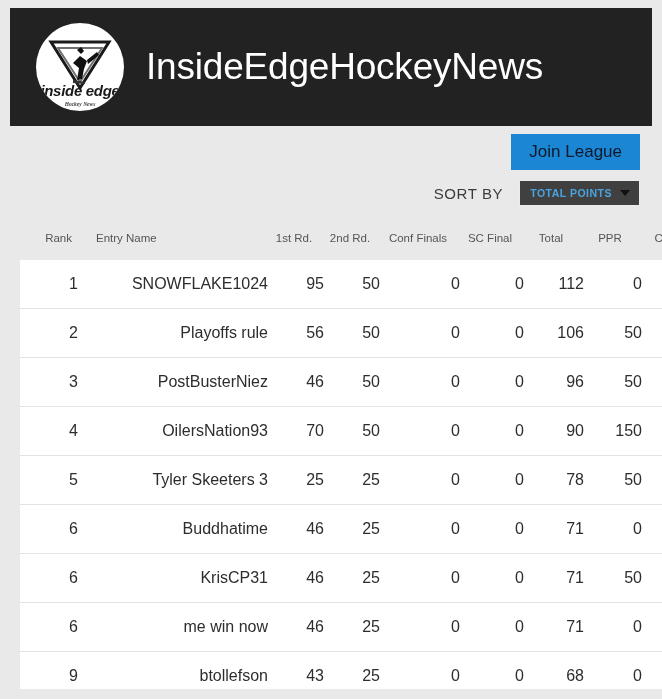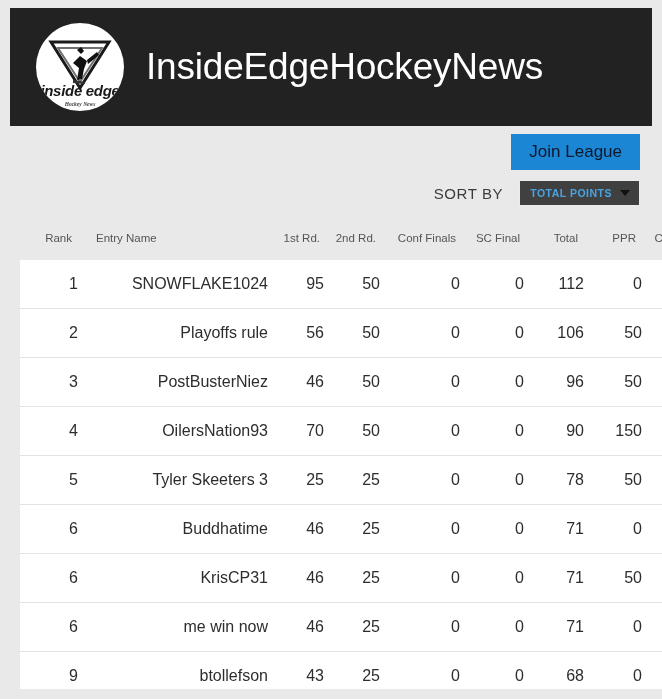--- a/index.html
+++ b/index.html
@@ -159,21 +159,20 @@
   table.board {
     width: 100%;
     border-collapse: collapse;
     table-layout: fixed;
   }
   table.board thead th {
     font-weight: normal;
     font-size: 11.5px;
     color: #555555;
     padding: 0 0 16px 0;
-    text-align: right;
     background: transparent;
   }
   table.board thead th.c-rank { text-align: right; width: 52px; padding-right: 6px;}
   table.board thead th.c-name { text-align: left; width: 172px; padding-left: 18px;}
   table.board thead th.c-num  { width: 52px; padding-right: 4px;}
   table.board thead th.c-conf { width: 76px; padding-right: 4px;}
   table.board thead th.c-sc   { width: 60px; padding-right: 4px;}
   table.board thead th.c-total{ width: 54px; padding-right: 6px;}
   table.board thead th.c-ppr  { width: 52px; padding-right: 6px;}
   table.board thead th.c-champ{ width: 62px; text-align: center; padding-right: 0;}

